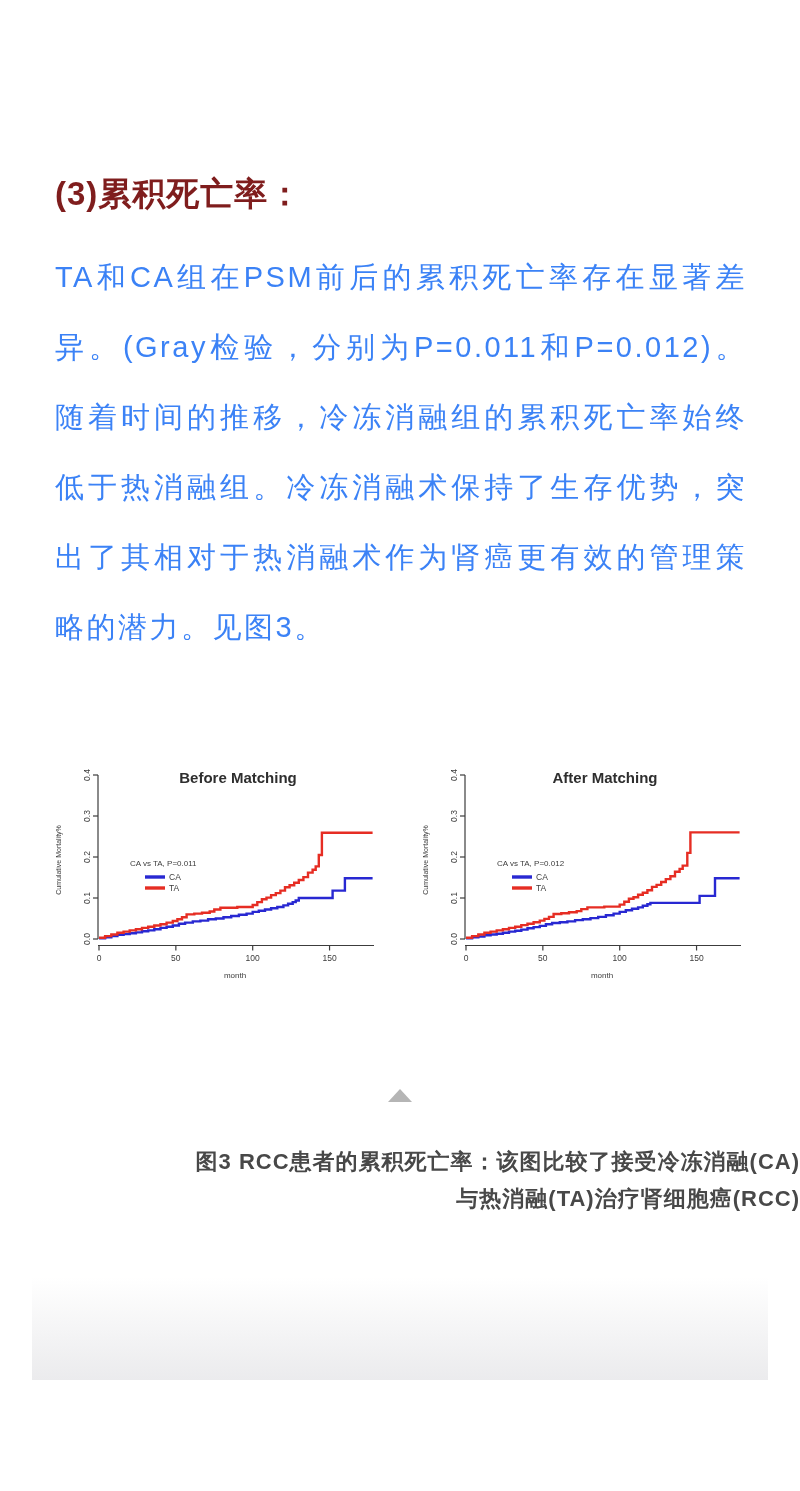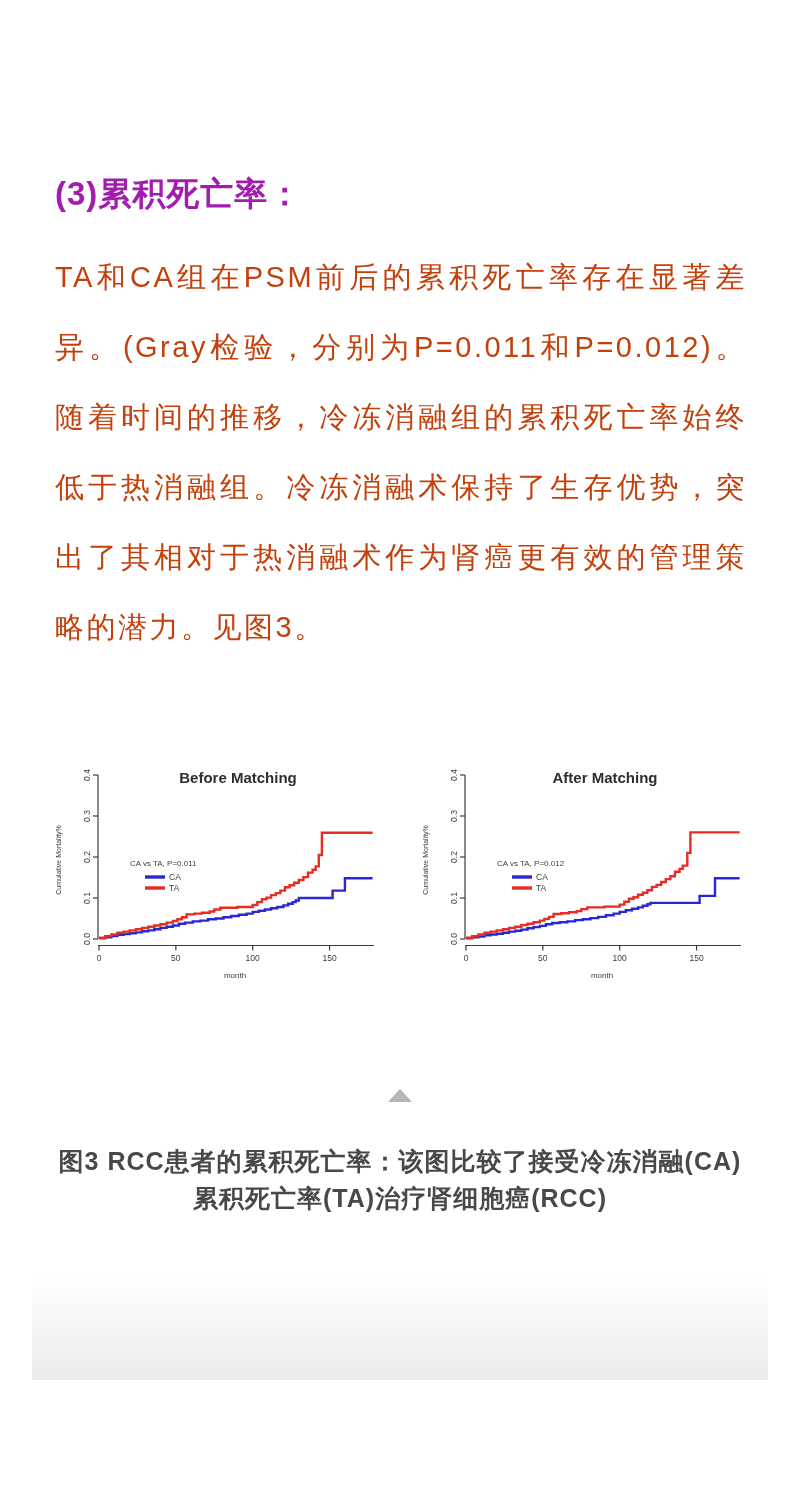--- a/index.html
+++ b/index.html
@@ -2,40 +2,40 @@
 <html><head>
 <meta charset="utf-8">
 <style>
   html,body{margin:0;padding:0;background:#ffffff;}
   .page{
     position:relative;width:800px;height:1491px;margin:0 auto;background:#ffffff;overflow:hidden;
     font-family:"Liberation Sans","DejaVu Sans",sans-serif;
   }
   .heading{
     position:absolute;top:150px;left:55px;
-    font-size:33px;font-weight:700;color:#a21caf;letter-spacing:1px;line-height:44px;
+    font-size:33px;font-weight:700;color:#7f1d1d;letter-spacing:1px;line-height:44px;
   }
   .para{
     position:absolute;top:213px;left:55px;width:692px;
-    font-size:29px;line-height:70px;color:#c2410c;letter-spacing:2.5px;
+    font-size:29px;line-height:70px;color:#3b82f6;letter-spacing:2.5px;
     text-align:justify;text-justify:inter-character;
   }
   .figure{
     position:absolute;top:750px;left:48px;display:flex;gap:15px;background:#ffffff;
   }
   .chart{width:352px;height:240px;}
   .chart svg{display:block;}
   .triangle{
     position:absolute;top:1089px;left:388px;width:0;height:0;cursor:pointer;
     border-left:12px solid transparent;border-right:12px solid transparent;
     border-bottom:13px solid #b5b5b5;
   }
   .caption{
-    position:absolute;top:1143px;left:0;width:800px;text-align:center;
-    font-size:25px;font-weight:700;color:#484848;line-height:37px;letter-spacing:1px;
+    position:absolute;top:1143px;left:0;width:800px;text-align:right;
+    font-size:22px;font-weight:700;color:#484848;line-height:37px;letter-spacing:1px;
   }
   .footer-fade{
     position:absolute;top:1277px;left:32px;width:736px;height:103px;
     background:linear-gradient(to bottom,#ffffff 0%,#f4f4f5 55%,#ebebed 100%);
   }
 </style>
 </head>
 <body>
 
 <div class="page">
@@ -112,18 +112,18 @@
           <path d="M51.0 188.2 L57.1 188.2 L57.1 187.4 L63.3 187.4 L63.3 186.5 L69.4 186.5 L69.4 185.3 L75.6 185.3 L75.6 184.5 L81.7 184.5 L81.7 183.7 L87.9 183.7 L87.9 182.8 L94.0 182.8 L94.0 181.6 L100.2 181.6 L100.2 180.8 L106.3 180.8 L106.3 179.6 L112.5 179.6 L112.5 178.3 L118.6 178.3 L118.6 177.1 L124.8 177.1 L124.8 175.9 L130.9 175.9 L130.9 174.2 L137.1 174.2 L137.1 173.0 L144.8 173.0 L144.8 172.2 L152.4 172.2 L152.4 171.4 L160.1 171.4 L160.1 170.1 L167.8 170.1 L167.8 169.3 L175.5 169.3 L175.5 168.1 L183.2 168.1 L183.2 166.9 L190.9 166.9 L190.9 165.2 L198.6 165.2 L198.6 163.6 L204.7 163.6 L204.7 161.9 L210.8 161.9 L210.8 160.3 L217.0 160.3 L217.0 158.7 L223.1 158.7 L223.1 157.4 L227.8 157.4 L227.8 155.8 L232.4 155.8 L232.4 154.2 L235.4 154.2 L235.4 152.9 L284.6 152.9 L284.6 145.9 L300.0 145.9 L300.0 128.3 L324.6 128.3" fill="none" stroke="#2828d2" stroke-width="2.4"></path>
           <path d="M51.0 187.8 L57.1 187.8 L57.1 186.1 L63.3 186.1 L63.3 184.5 L69.4 184.5 L69.4 182.8 L75.6 182.8 L75.6 181.6 L81.7 181.6 L81.7 180.4 L87.9 180.4 L87.9 179.2 L94.0 179.2 L94.0 177.9 L100.2 177.9 L100.2 176.7 L106.3 176.7 L106.3 175.1 L112.5 175.1 L112.5 173.8 L118.6 173.8 L118.6 172.2 L124.8 172.2 L124.8 170.6 L129.4 170.6 L129.4 168.9 L134.0 168.9 L134.0 166.9 L138.6 166.9 L138.6 164.0 L146.3 164.0 L146.3 163.2 L154.0 163.2 L154.0 162.3 L161.7 162.3 L161.7 161.1 L166.3 161.1 L166.3 159.1 L172.4 159.1 L172.4 157.4 L189.3 157.4 L189.3 156.6 L204.7 156.6 L204.7 154.6 L209.3 154.6 L209.3 151.7 L213.9 151.7 L213.9 148.8 L218.5 148.8 L218.5 147.2 L223.1 147.2 L223.1 144.7 L227.8 144.7 L227.8 142.7 L232.4 142.7 L232.4 140.2 L237.0 140.2 L237.0 136.9 L241.6 136.9 L241.6 134.9 L246.2 134.9 L246.2 132.0 L250.8 132.0 L250.8 129.1 L255.4 129.1 L255.4 126.3 L260.0 126.3 L260.0 121.8 L264.6 121.8 L264.6 118.9 L267.7 118.9 L267.7 115.6 L272.3 115.6 L272.3 102.9 L275.4 102.9 L275.4 82.4 L324.6 82.4" fill="none" stroke="#e62d23" stroke-width="2.4"></path>
         </svg>
       </div>
   </div>
 
   <div class="triangle"></div>
 
   <div class="caption">
     <div>图3 RCC患者的累积死亡率：该图比较了接受冷冻消融(CA)</div>
-    <div>累积死亡率(TA)治疗肾细胞癌(RCC)</div>
+    <div>与热消融(TA)治疗肾细胞癌(RCC)</div>
   </div>
 
   <div class="footer-fade"></div>
 
 </div>
 
 </body></html>

